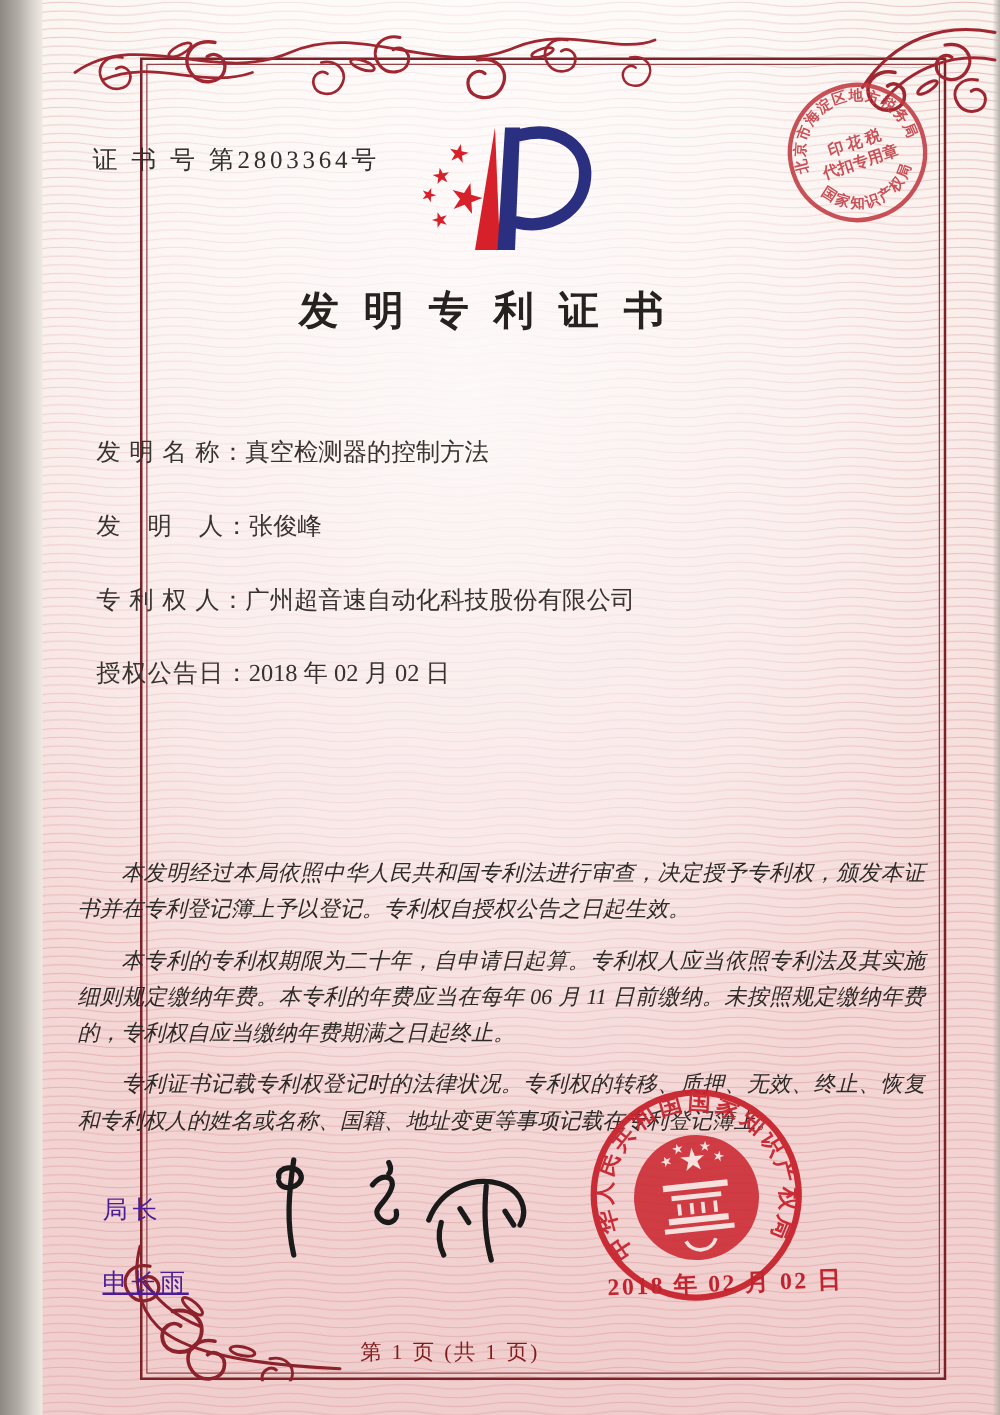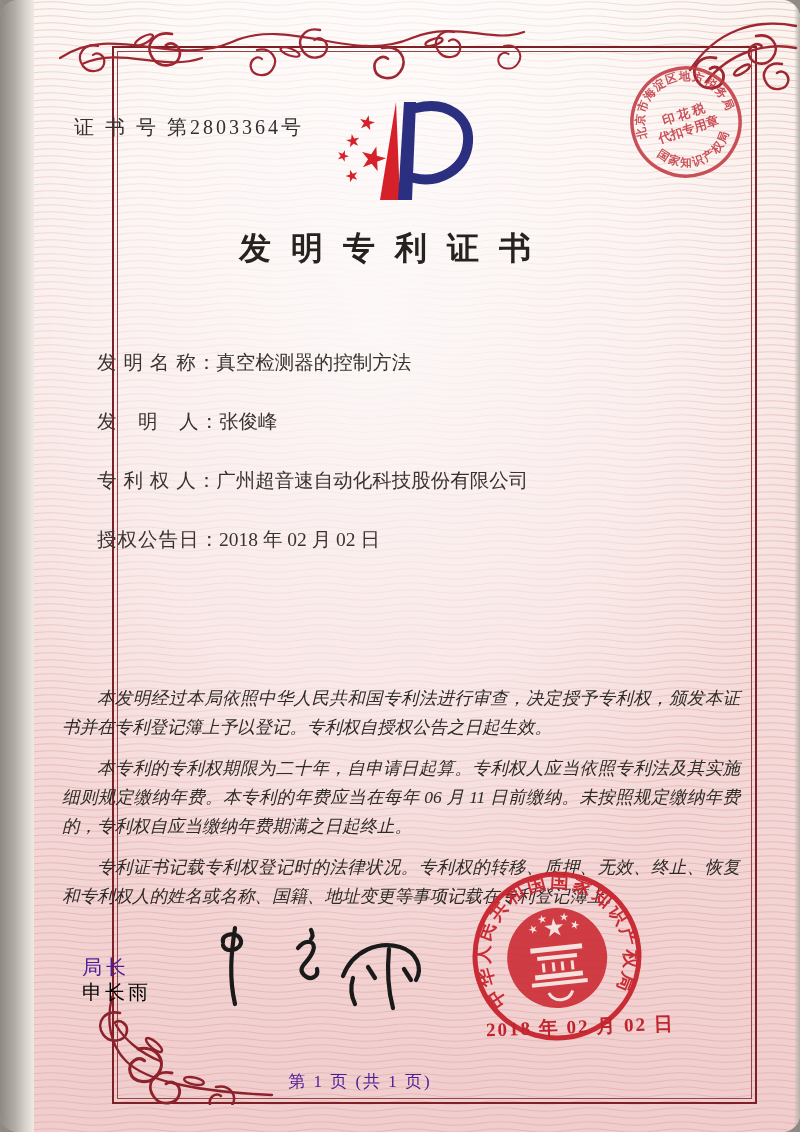--- a/index.html
+++ b/index.html
@@ -1,44 +1,44 @@
 <!DOCTYPE html>
 <html><head>
 <meta charset="utf-8">
 <style>
   html,body{margin:0;padding:0;}
   body{background:#8f8a84;font-family:"Liberation Serif","DejaVu Serif",serif;}
-  .page{position:relative;width:800px;height:1132px;overflow:hidden;background:#a9a49d;border-radius:18px;}
+  .page{position:relative;width:800px;height:1132px;overflow:hidden;background:#a9a49d;}
   .paper{position:absolute;left:28px;top:0;width:772px;height:1132px;
     background:linear-gradient(180deg,#fbf5f0 0%,#faf0ec 22%,#f8e8e5 48%,#f5dedd 75%,#f2d6d6 100%);}
   .scan-edge-left{position:absolute;left:0;top:0;width:34px;height:1132px;
     background:linear-gradient(90deg,#8d8882 0%,#b3aea7 45%,#d8d3cc 75%,#efe9e4 100%);}
   .scan-edge-right{position:absolute;right:0;top:0;width:6px;height:1132px;
     background:linear-gradient(90deg,rgba(150,145,138,0) 0%,#b5b0a9 100%);}
   .guilloche{position:absolute;left:28px;top:0;width:772px;height:1132px;}
   .frame{position:absolute;left:112px;top:46px;width:641px;height:1054px;
     border:2px solid #7b2127;outline:1px solid #934449;outline-offset:-6px;}
   .cert-no{position:absolute;left:74px;top:114px;font-size:20px;letter-spacing:3px;color:#332f2d;}
   .title{position:absolute;left:95px;top:227px;width:580px;text-align:center;
     font-size:32px;font-weight:700;letter-spacing:20px;text-indent:20px;color:#26221f;}
-  .fields{position:absolute;left:77px;top:350px;width:600px;margin-left:20px;}
+  .fields{position:absolute;left:77px;top:350px;width:600px;}
   .field-row{line-height:26px;margin-bottom:33px;font-size:19.5px;color:#38332f;white-space:nowrap;}
   .field-row .lbl{letter-spacing:1px;}
   .paragraphs{position:absolute;left:62px;top:684px;width:678px;}
   .paragraphs p{margin:0 0 12px 0;font-size:17.5px;line-height:29px;text-indent:2em;
     text-align:justify;color:#2e2a27;font-style:italic;}
   .director-title{position:absolute;left:82px;top:954px;font-size:20px;letter-spacing:4px;color:#4c1d95;}
-  .director-name{position:absolute;left:82px;top:979px;font-size:20px;letter-spacing:3px;color:#000000;}
+  .director-name{position:absolute;left:82px;top:1013px;font-size:20px;letter-spacing:3px;color:#4c1d95;text-decoration:underline;}
   .sig-svg{position:absolute;left:195px;top:920px;}
   .tax-stamp{position:absolute;left:626px;top:62px;transform:rotate(-18deg);opacity:0.88;}
   .office-seal{position:absolute;left:467px;top:866px;transform:rotate(-6deg);opacity:0.95;}
   .seal-date{position:absolute;left:486px;top:1014px;font-size:19px;font-weight:700;
     color:#c0242e;letter-spacing:2px;transform:rotate(-2deg);}
   .footer{position:absolute;left:240px;top:1070px;width:240px;text-align:center;
-    font-size:17px;color:#4c1d95;letter-spacing:2px;}
+    font-size:17px;color:#7f1d1d;letter-spacing:2px;}
   .logo-svg{position:absolute;left:332px;top:96px;}
   .flourish{position:absolute;}
   .stamp-txt{font-family:"Liberation Serif","DejaVu Serif",serif;font-weight:700;}
 </style>
 </head>
 <body>
 
 <div class="page">
   <div class="paper"></div>
 

